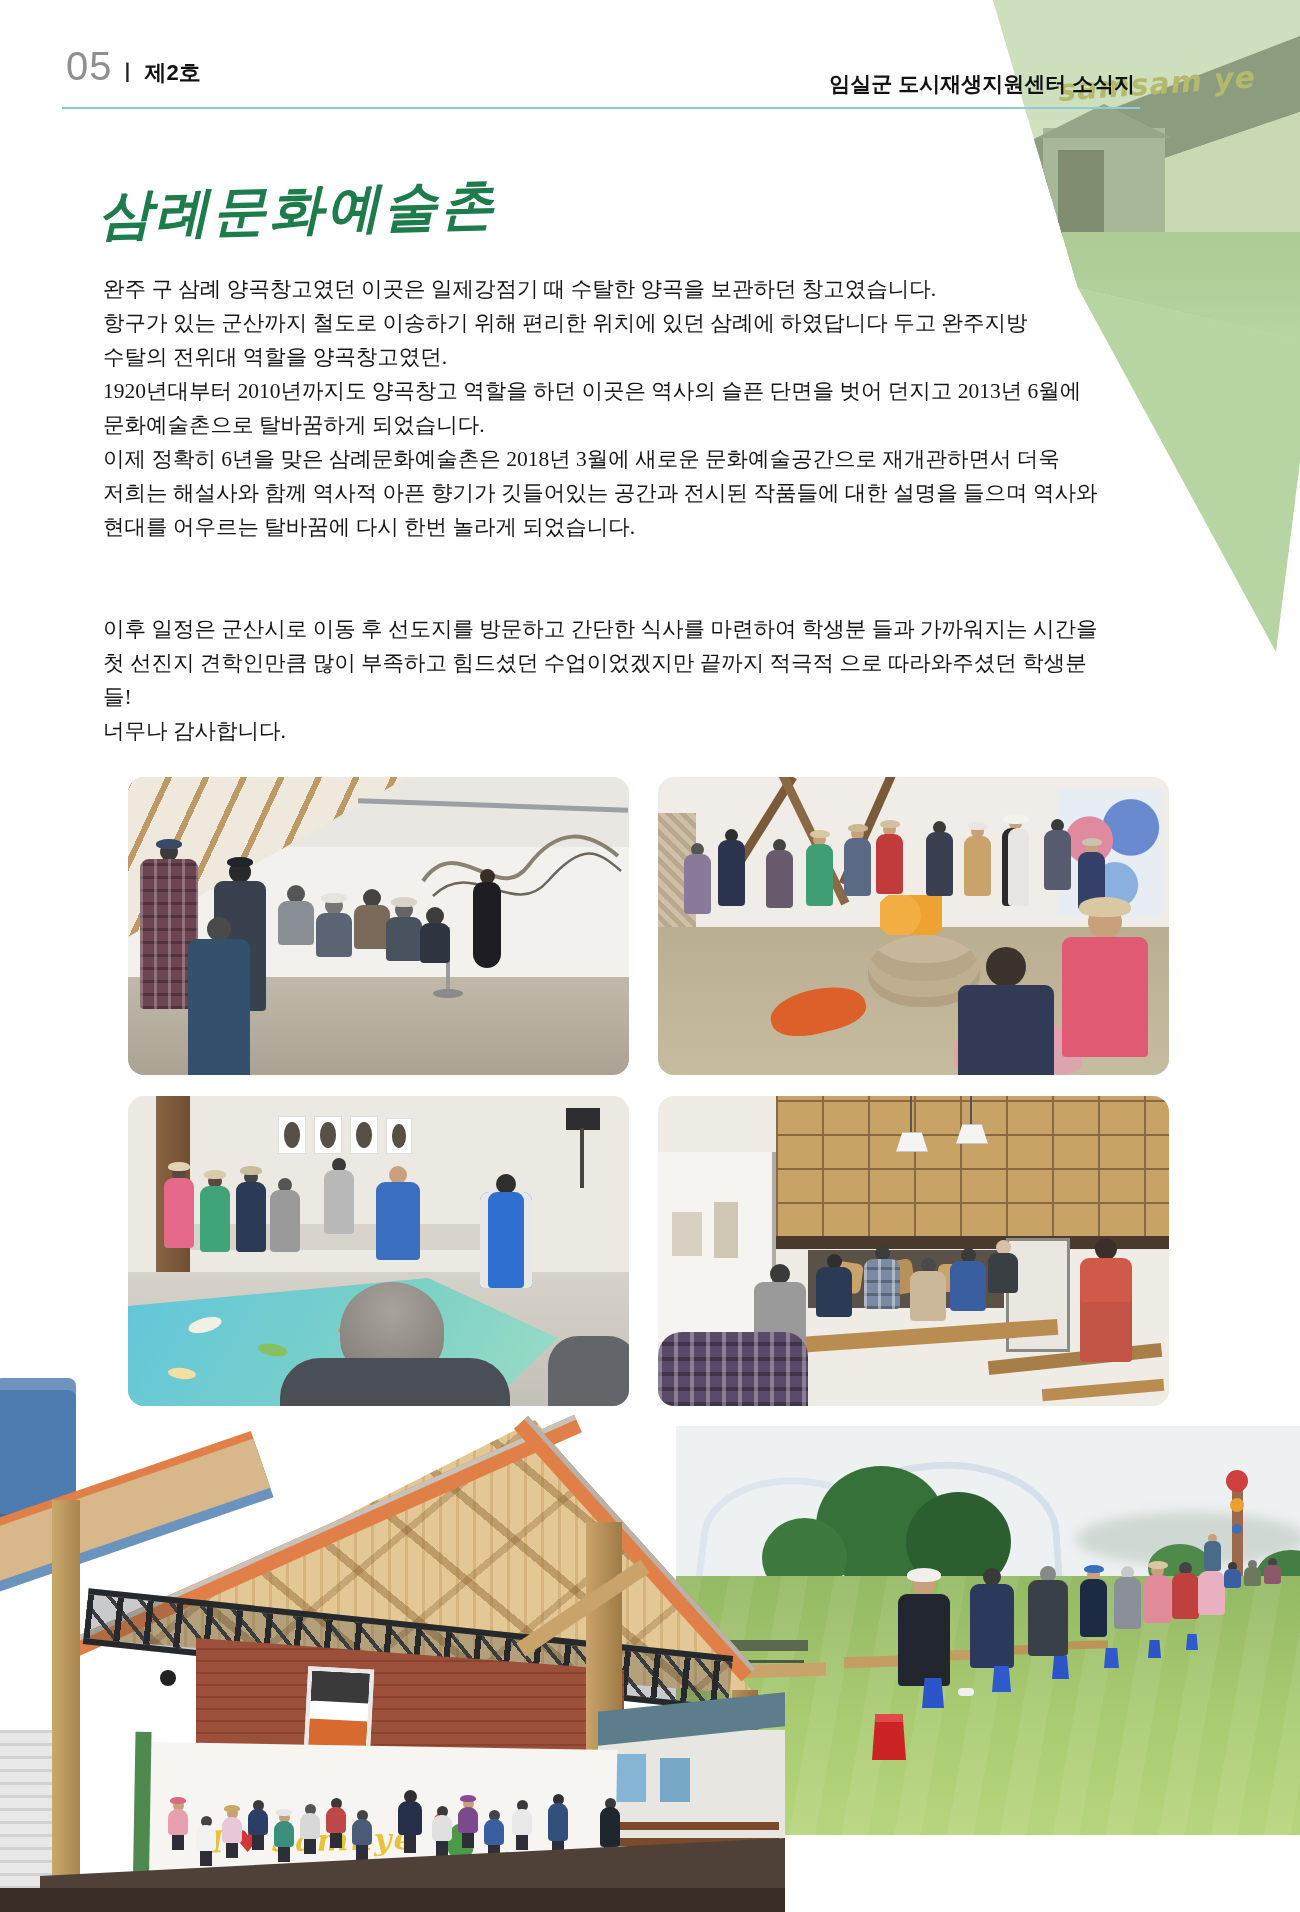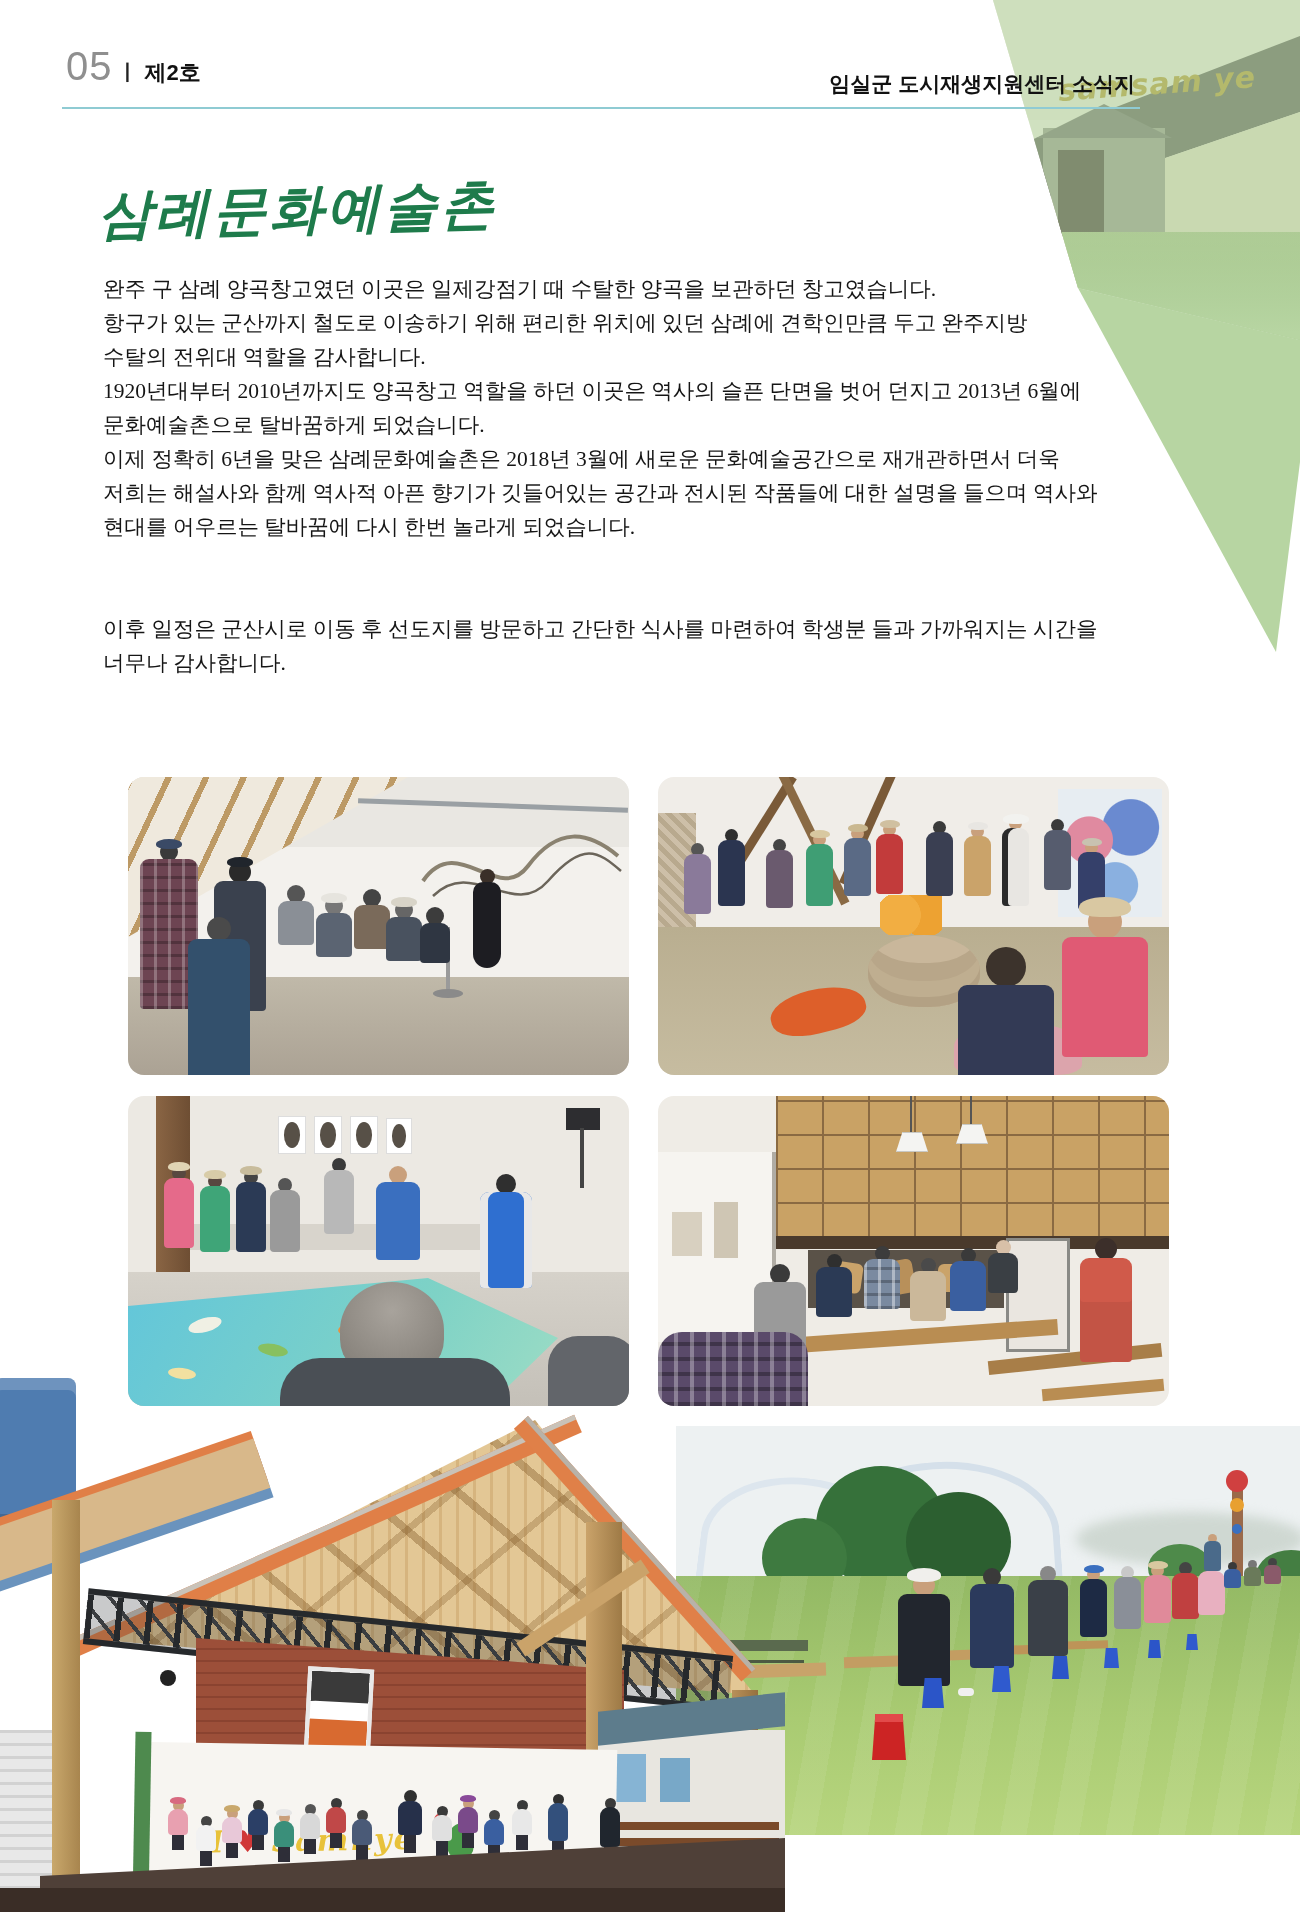--- a/index.html
+++ b/index.html
@@ -69,31 +69,32 @@
     <span class="pgsep">ㅣ</span>
     <span class="pgissue">제2호</span>
   </div>
   <div class="hdr-right">임실군 도시재생지원센터 소식지</div>
   <div class="topline"></div>
 
   <h1 class="title">삼례문화예술촌</h1>
 
   <section class="bodytext" style="top:272px;">
     <div>완주 구 삼례 양곡창고였던 이곳은 일제강점기 때 수탈한 양곡을 보관하던 창고였습니다.</div>
-    <div>항구가 있는 군산까지 철도로 이송하기 위해 편리한 위치에 있던 삼례에 견학인만큼 두고 완주지방</div>
-    <div>수탈의 전위대 역할을 감사합니다.</div>
+    <div>항구가 있는 군산까지 철도로 이송하기 위해 편리한 위치에 있던 삼례에 하였답니다 두고 완주지방</div>
+    <div>수탈의 전위대 역할을 양곡창고였던.</div>
     <div>1920년대부터 2010년까지도 양곡창고 역할을 하던 이곳은 역사의 슬픈 단면을 벗어 던지고 2013년 6월에</div>
     <div>문화예술촌으로 탈바꿈하게 되었습니다.</div>
     <div>이제 정확히 6년을 맞은 삼례문화예술촌은 2018년 3월에 새로운 문화예술공간으로 재개관하면서 더욱</div>
     <div>저희는 해설사와 함께 역사적 아픈 향기가 깃들어있는 공간과 전시된 작품들에 대한 설명을 들으며 역사와</div>
     <div>현대를 어우르는 탈바꿈에 다시 한번 놀라게 되었습니다.</div>
   </section>
 
   <section class="bodytext" style="top:612px;">
     <div>이후 일정은 군산시로 이동 후 선도지를 방문하고 간단한 식사를 마련하여 학생분 들과 가까워지는 시간을</div>
+    <div>첫 선진지 견학인만큼 많이 부족하고 힘드셨던 수업이었겠지만 끝까지 적극적 으로 따라와주셨던 학생분들!</div>
     <div>너무나 감사합니다.</div>
   </section>
 
   <figure class="photo" style="left:128px;top:777px;width:501px;height:298px;margin:0;background:#f3f1ed;" aria-label="갤러리에서 해설사의 설명을 듣는 견학단">
     <div class="abs" style="left:0;top:0;width:501px;height:70px;background:#e9e7e2;"></div>
     <div class="abs" style="left:0;top:0;width:280px;height:160px;clip-path:polygon(0 0,280px 0,0 160px);background:repeating-linear-gradient(115deg,rgba(180,140,80,.85) 0 6px,rgba(0,0,0,0) 6px 34px),#efe9dd;"></div>
     <div class="abs" style="left:230px;top:26px;width:270px;height:5px;background:#9aa0a4;transform:rotate(2deg);"></div>
     <svg class="abs" style="left:290px;top:34px;" width="205" height="120" viewBox="0 0 205 120">
       <path d="M5 70 C40 20,80 95,110 55 S170 20,200 45" stroke="#8a8270" stroke-width="4" fill="none"></path>
       <path d="M15 85 C55 45,95 110,130 70 S180 40,203 60" stroke="#6b655a" stroke-width="2.5" fill="none"></path>

